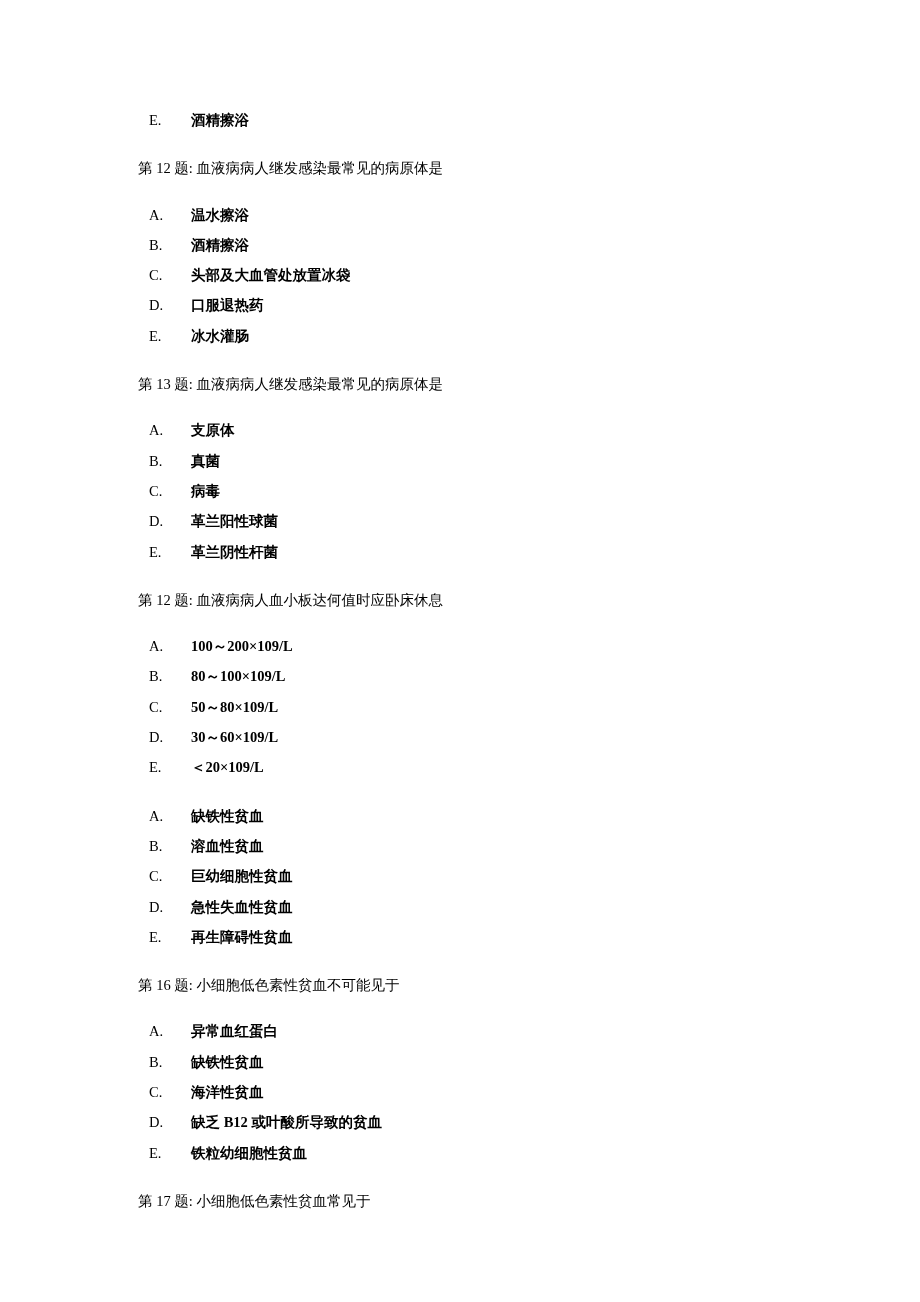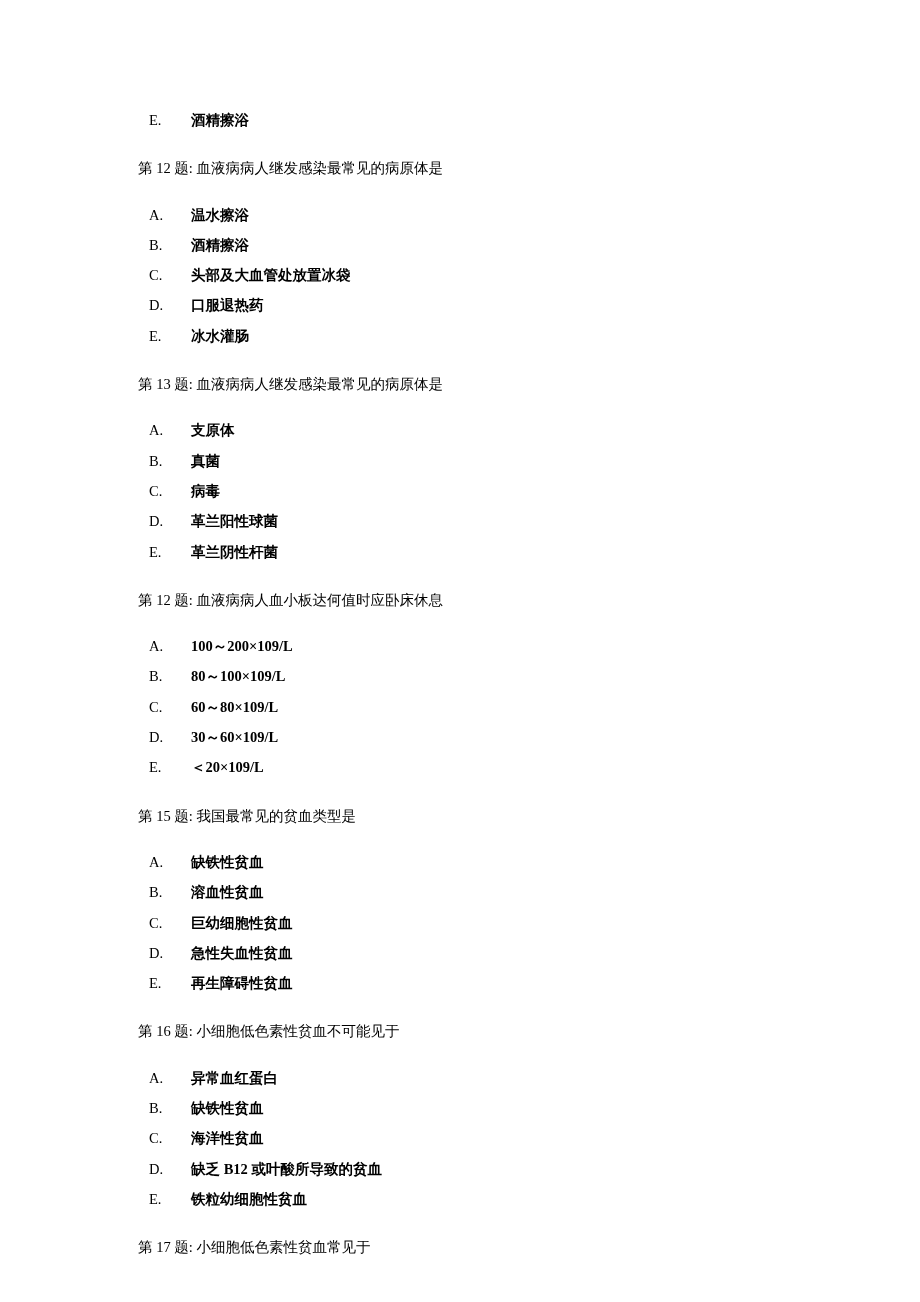--- a/index.html
+++ b/index.html
@@ -104,33 +104,32 @@
       <div class="option-row">
         <span class="option-letter">A.</span>
         <span class="option-content">100～200×109/L</span>
       </div>
       <div class="option-row">
         <span class="option-letter">B.</span>
         <span class="option-content">80～100×109/L</span>
       </div>
       <div class="option-row">
         <span class="option-letter">C.</span>
-        <span class="option-content">60～80×109/L</span>
+        <span class="option-content">50～80×109/L</span>
       </div>
       <div class="option-row">
         <span class="option-letter">D.</span>
         <span class="option-content">30～60×109/L</span>
       </div>
       <div class="option-row">
         <span class="option-letter">E.</span>
         <span class="option-content">＜20×109/L</span>
       </div>
     </div>
     <div class="question-block">
-      <div class="question-text"><span>第 </span><span class="question-number">15</span><span> 题: </span><span>我国最常见的贫血类型是</span></div>
       <div class="option-row">
         <span class="option-letter">A.</span>
         <span class="option-content">缺铁性贫血</span>
       </div>
       <div class="option-row">
         <span class="option-letter">B.</span>
         <span class="option-content">溶血性贫血</span>
       </div>
       <div class="option-row">
         <span class="option-letter">C.</span>

